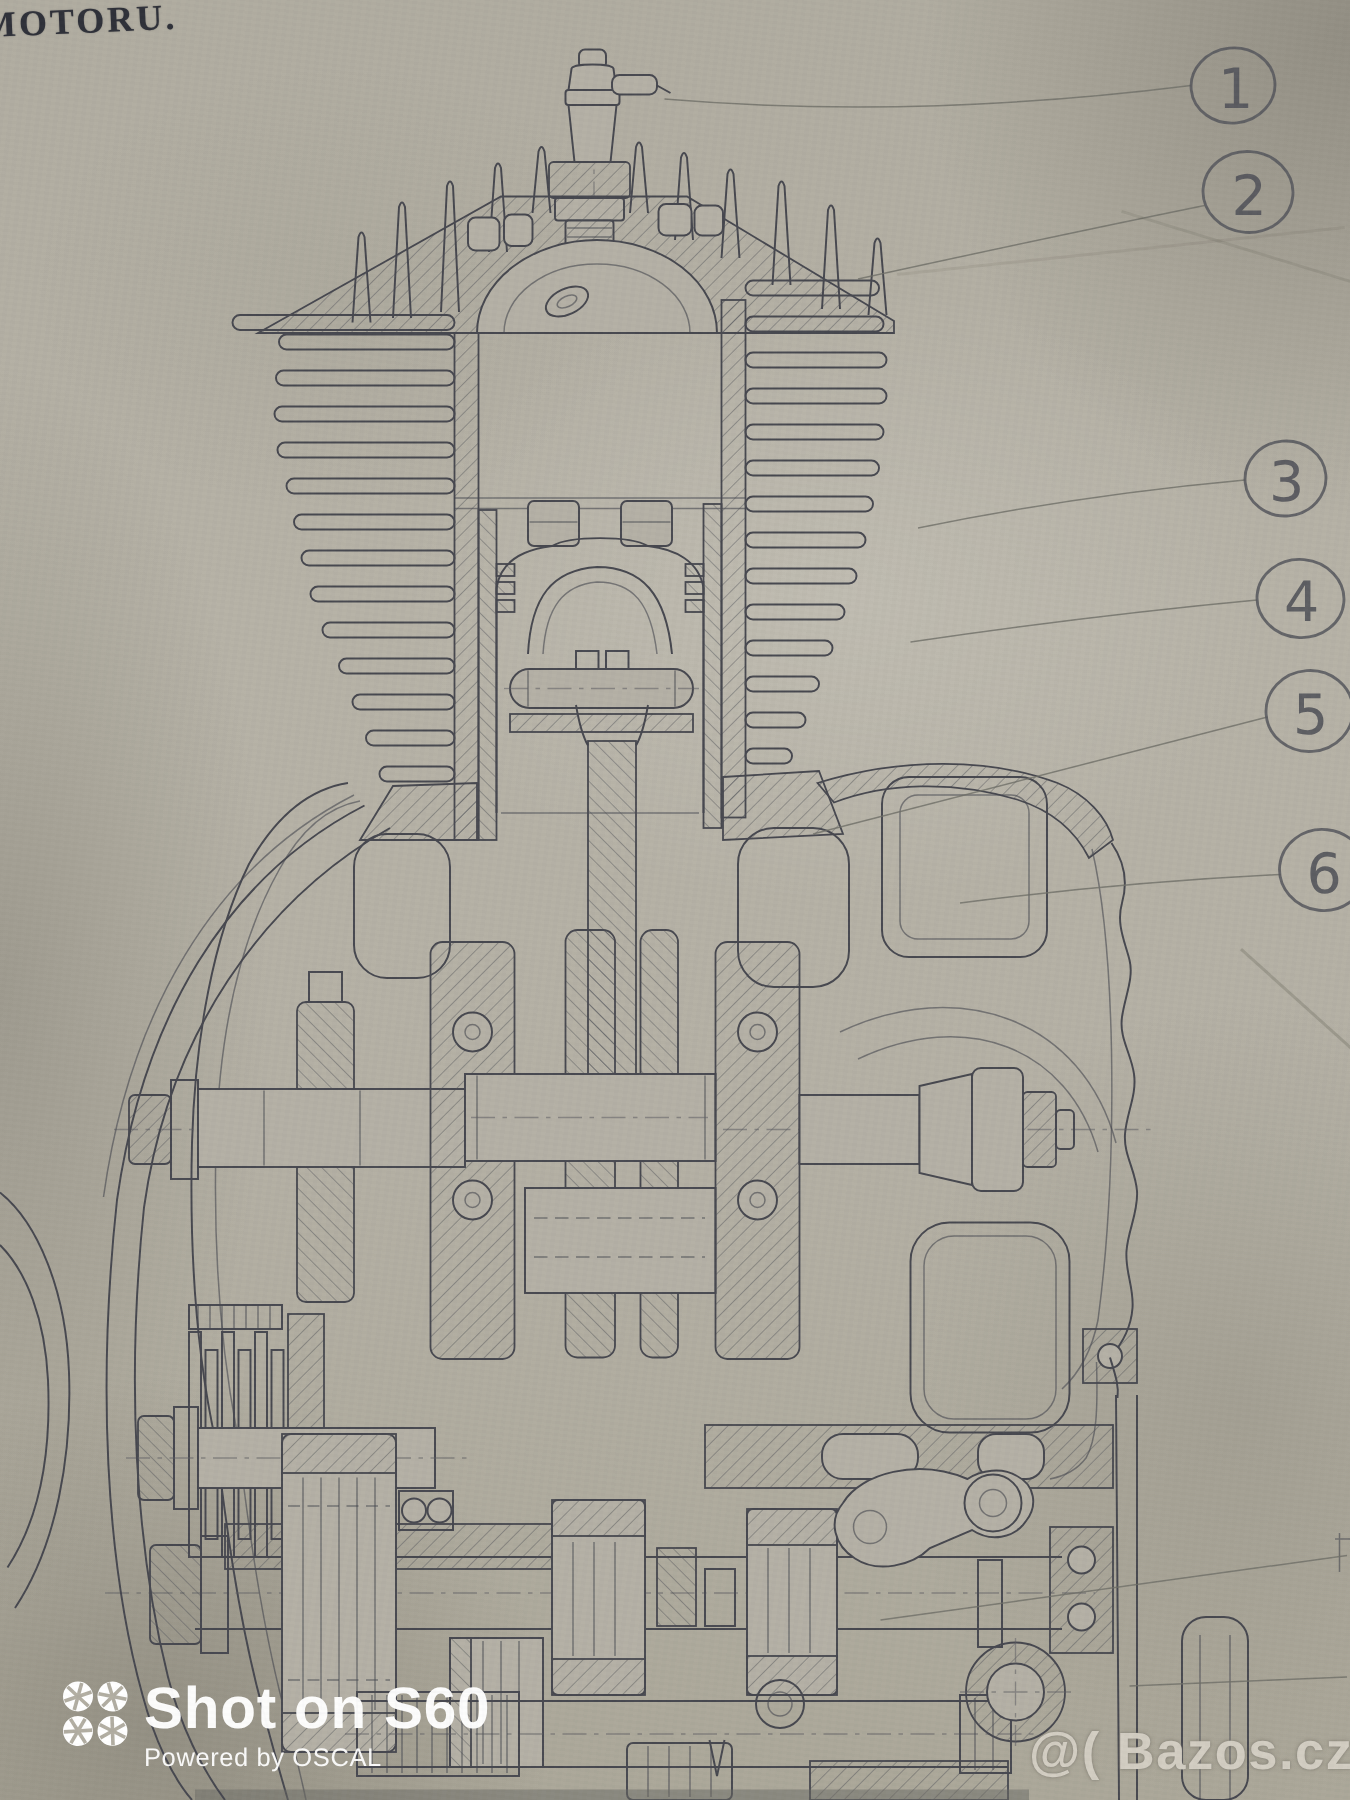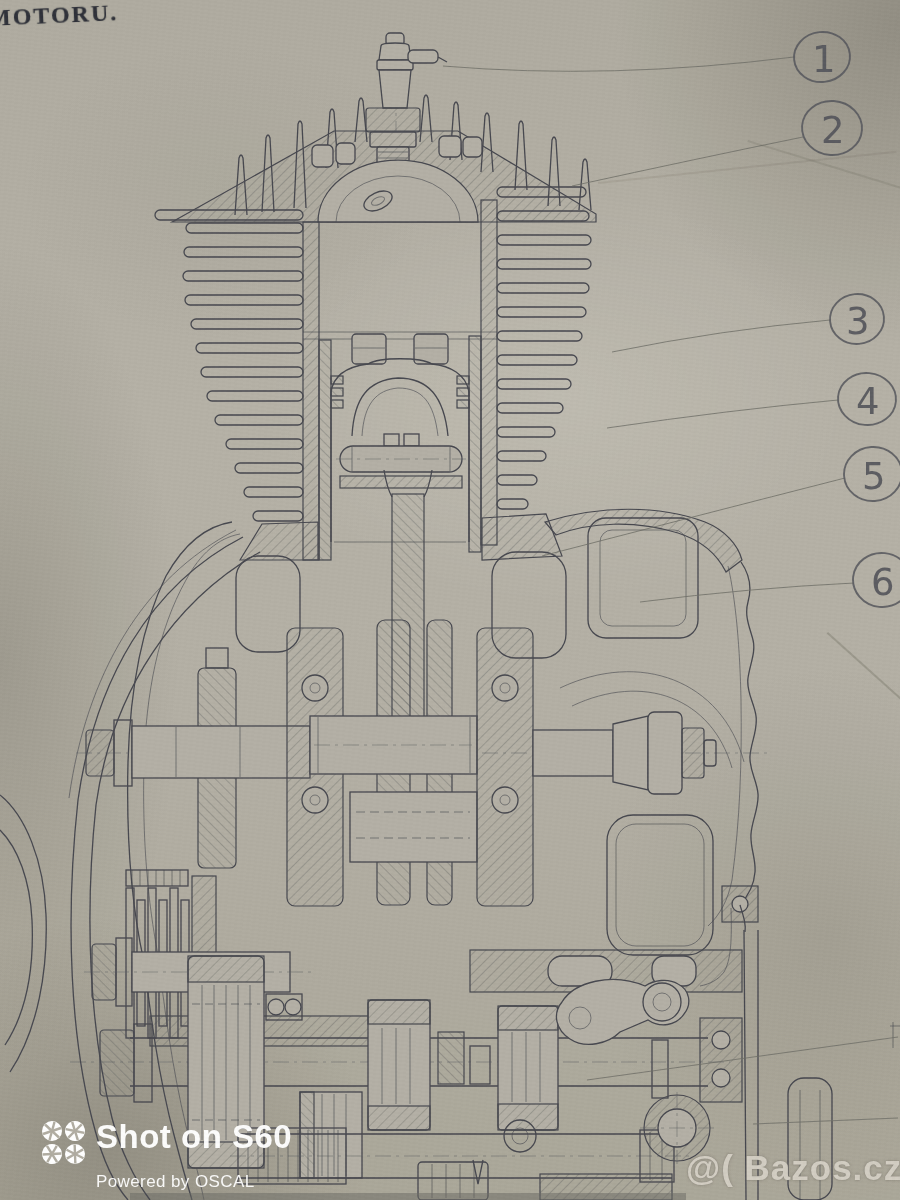--- a/index.html
+++ b/index.html
@@ -38,22 +38,22 @@
   .hA {fill:url(#hA);stroke:#45464e;stroke-width:1.2;}
   .hB {fill:url(#hB);stroke:#45464e;stroke-width:1.2;}
   .cl {stroke:#5c5d63;stroke-width:.9;fill:none;stroke-dasharray:16 5 3 5;opacity:.55;}
   .ld {stroke:#6e6e67;stroke-width:1;fill:none;opacity:.8;}
   .pc {stroke:#55565c;stroke-width:1.9;fill:none;opacity:.85;}
   text.num{font-family:"DejaVu Sans",sans-serif;font-size:37px;fill:#53545a;opacity:.9;}
 
   
   #cam-wm{position:absolute;left:40px;top:1120px;color:#fff;display:flex;align-items:flex-start;}
   #cam-wm .txt{margin-left:8px;line-height:1;}
-  #cam-wm .l1{font-size:33px;font-weight:600;letter-spacing:.5px;color:rgba(255,255,255,.97);text-align:right;}
-  #cam-wm .l2{font-size:17px;font-weight:400;margin-top:20px;letter-spacing:.4px;color:rgba(255,255,255,.94);}
+  #cam-wm .l1{font-size:39px;font-weight:600;letter-spacing:.5px;color:rgba(255,255,255,.97);text-align:right;}
+  #cam-wm .l2{font-size:17px;font-weight:400;margin-top:4px;letter-spacing:.4px;color:rgba(255,255,255,.94);}
 
   
   #site-wm{position:absolute;left:686px;top:1148px;font-size:35px;font-weight:bold;
     color:rgba(226,221,210,.82);letter-spacing:1px;white-space:nowrap;
     text-shadow:0 0 1px #8a867c,0 0 3px rgba(110,106,96,.55);}
 </style>
 </head>
 <body>
 
 <div id="stage">

